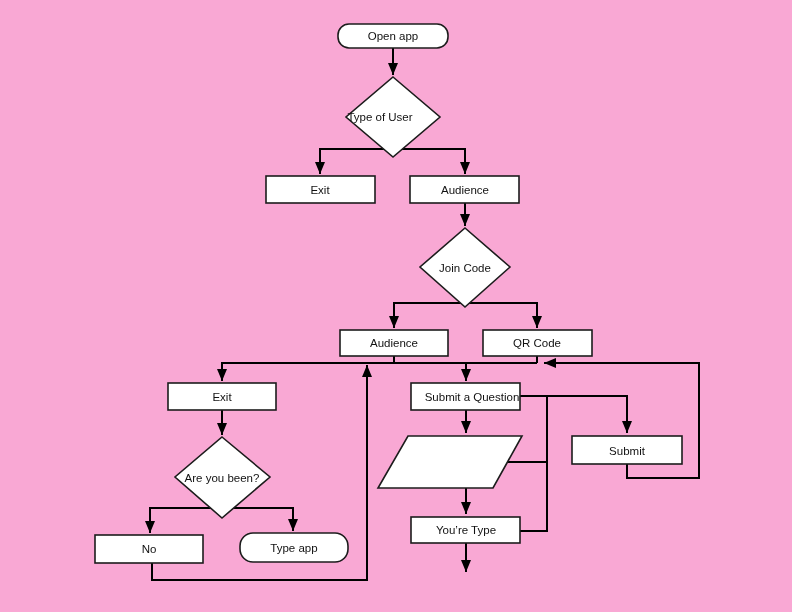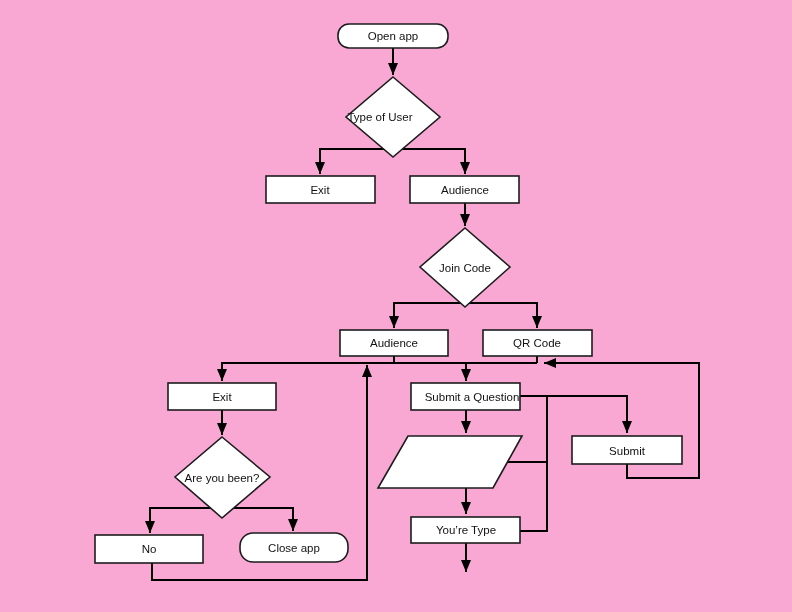--- a/index.html
+++ b/index.html
@@ -89,16 +89,16 @@
   <div class="node-label" style="left:320px;top:190px">Exit</div>
   <div class="node-label" style="left:465px;top:190px">Audience</div>
   <div class="node-label" style="left:465px;top:268px">Join Code</div>
   <div class="node-label" style="left:394px;top:343px">Audience</div>
   <div class="node-label" style="left:537px;top:343px">QR Code</div>
   <div class="node-label" style="left:222px;top:397px">Exit</div>
   <div class="node-label" style="left:472px;top:397px">Submit a Question</div>
   <div class="node-label" style="left:222px;top:478px">Are you been?</div>
   <div class="node-label" style="left:627px;top:451px">Submit</div>
   <div class="node-label" style="left:149px;top:549px">No</div>
-  <div class="node-label" style="left:294px;top:548px">Close app</div>
+  <div class="node-label" style="left:294px;top:548px">Type app</div>
   <div class="node-label" style="left:466px;top:530px">You’re Type</div>
 
 </div>
 
 </body></html>

